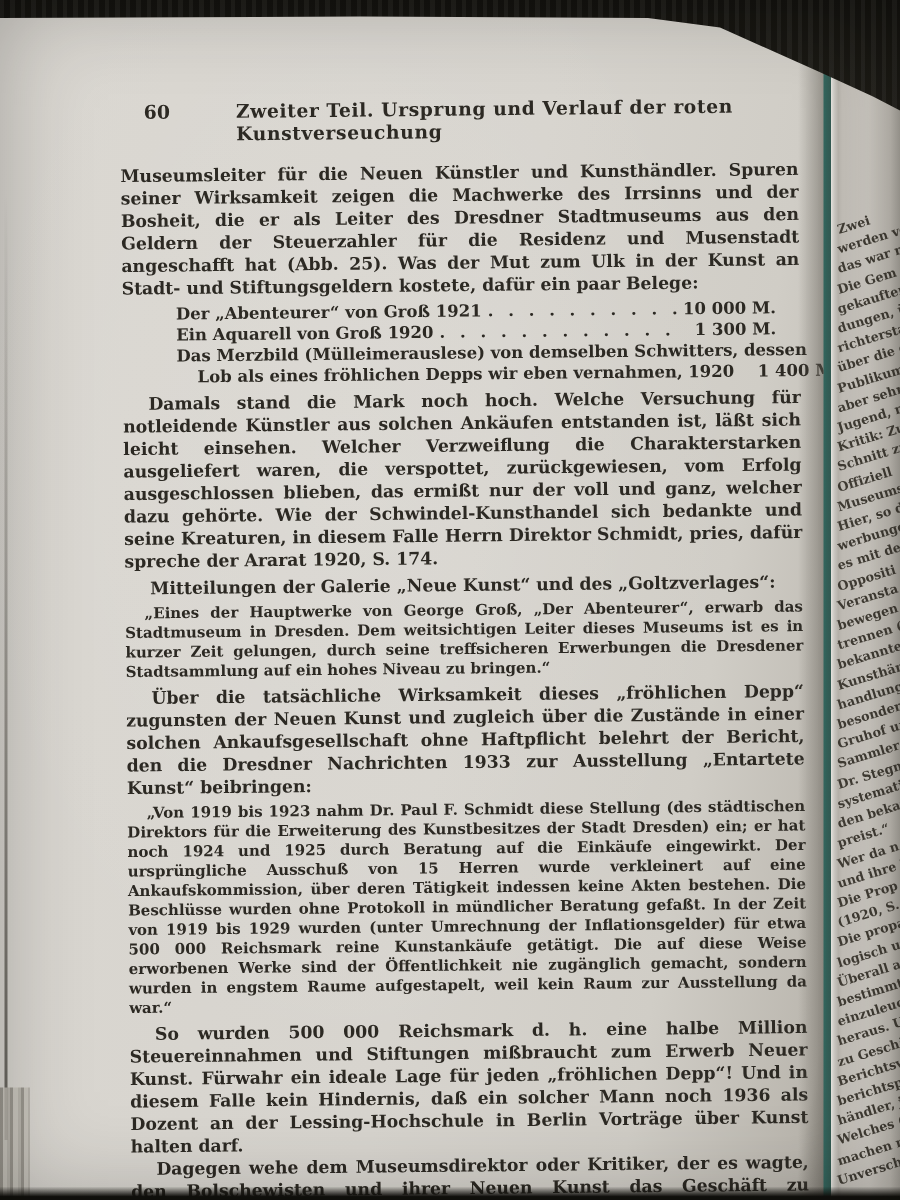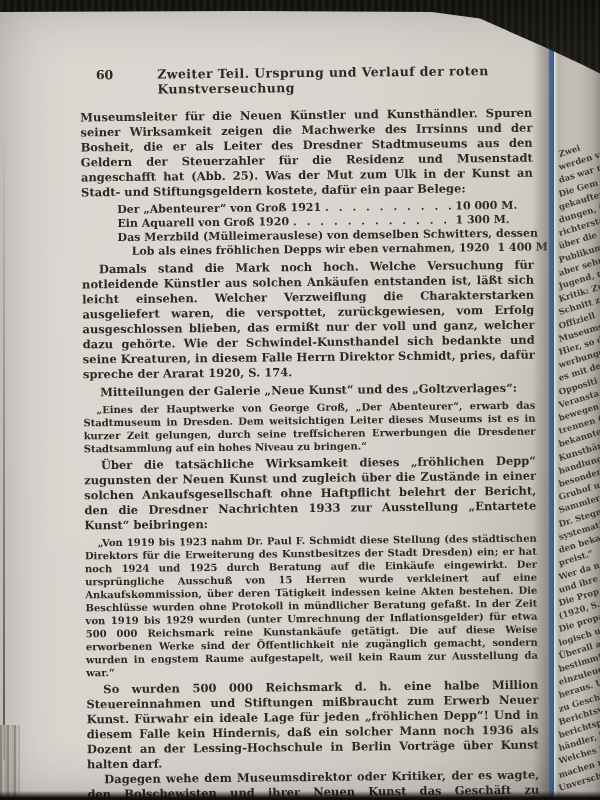--- a/index.html
+++ b/index.html
@@ -1,19 +1,19 @@
 <!DOCTYPE html>
 <html><head>
 <meta charset="utf-8">
 <title>Book page scan</title>
 <style>
   html,body{margin:0;padding:0;background:#0e0d0b;}
   .photo{
     position:relative;width:600px;height:800px;overflow:hidden;
-    background:#3b82f6;
+    background:#0f766e;
     font-family:"DejaVu Serif", serif;
   }
   
   .paper{
     position:absolute;left:0;top:9px;width:549px;height:791px;
     background:
       radial-gradient(ellipse at 42% 38%, rgba(255,255,255,.10), rgba(0,0,0,0) 60%),
       linear-gradient(100deg,#dad7d1 0%,#d7d4ce 55%,#d0cdc6 80%,#bab6ae 97%,#9d9991 100%);
     overflow:hidden;
   }
@@ -35,21 +35,21 @@
   .pagenum{margin-left:16px;}
   .head-title{margin-left:44px;letter-spacing:.4px;}
   p.body{font-size:11.5px;line-height:15px;font-weight:700;text-align:justify;margin:0;}
   p.sp{margin-top:3px;}
   p.indent{text-indent:17px;}
   .price-list{margin:3px 0 3px 36px;width:400px;font-size:11px;line-height:14px;font-weight:700;}
   .price-row{display:flex;align-items:baseline;}
   .row-label{white-space:nowrap;}
   .row-label.cont{padding-left:14px;}
   .row-dots{flex:1;overflow:hidden;white-space:nowrap;margin:0 4px;letter-spacing:3px;}
-  .row-amount{min-width:62px;white-space:nowrap;}
+  .row-amount{min-width:62px;text-align:right;white-space:nowrap;}
   p.quote{font-size:10px;line-height:13px;font-weight:700;text-align:justify;text-indent:13px;margin:3px 0;}
   
   .spine-shadow{
     position:absolute;top:0;right:44px;width:24px;height:800px;
     background:linear-gradient(90deg,rgba(0,0,0,0) 0%,rgba(96,92,84,.45) 65%,rgba(70,66,58,.65) 100%);
     pointer-events:none;
   }
   
   .edge-page{
     position:absolute;top:0;right:0;width:46px;height:800px;overflow:hidden;

